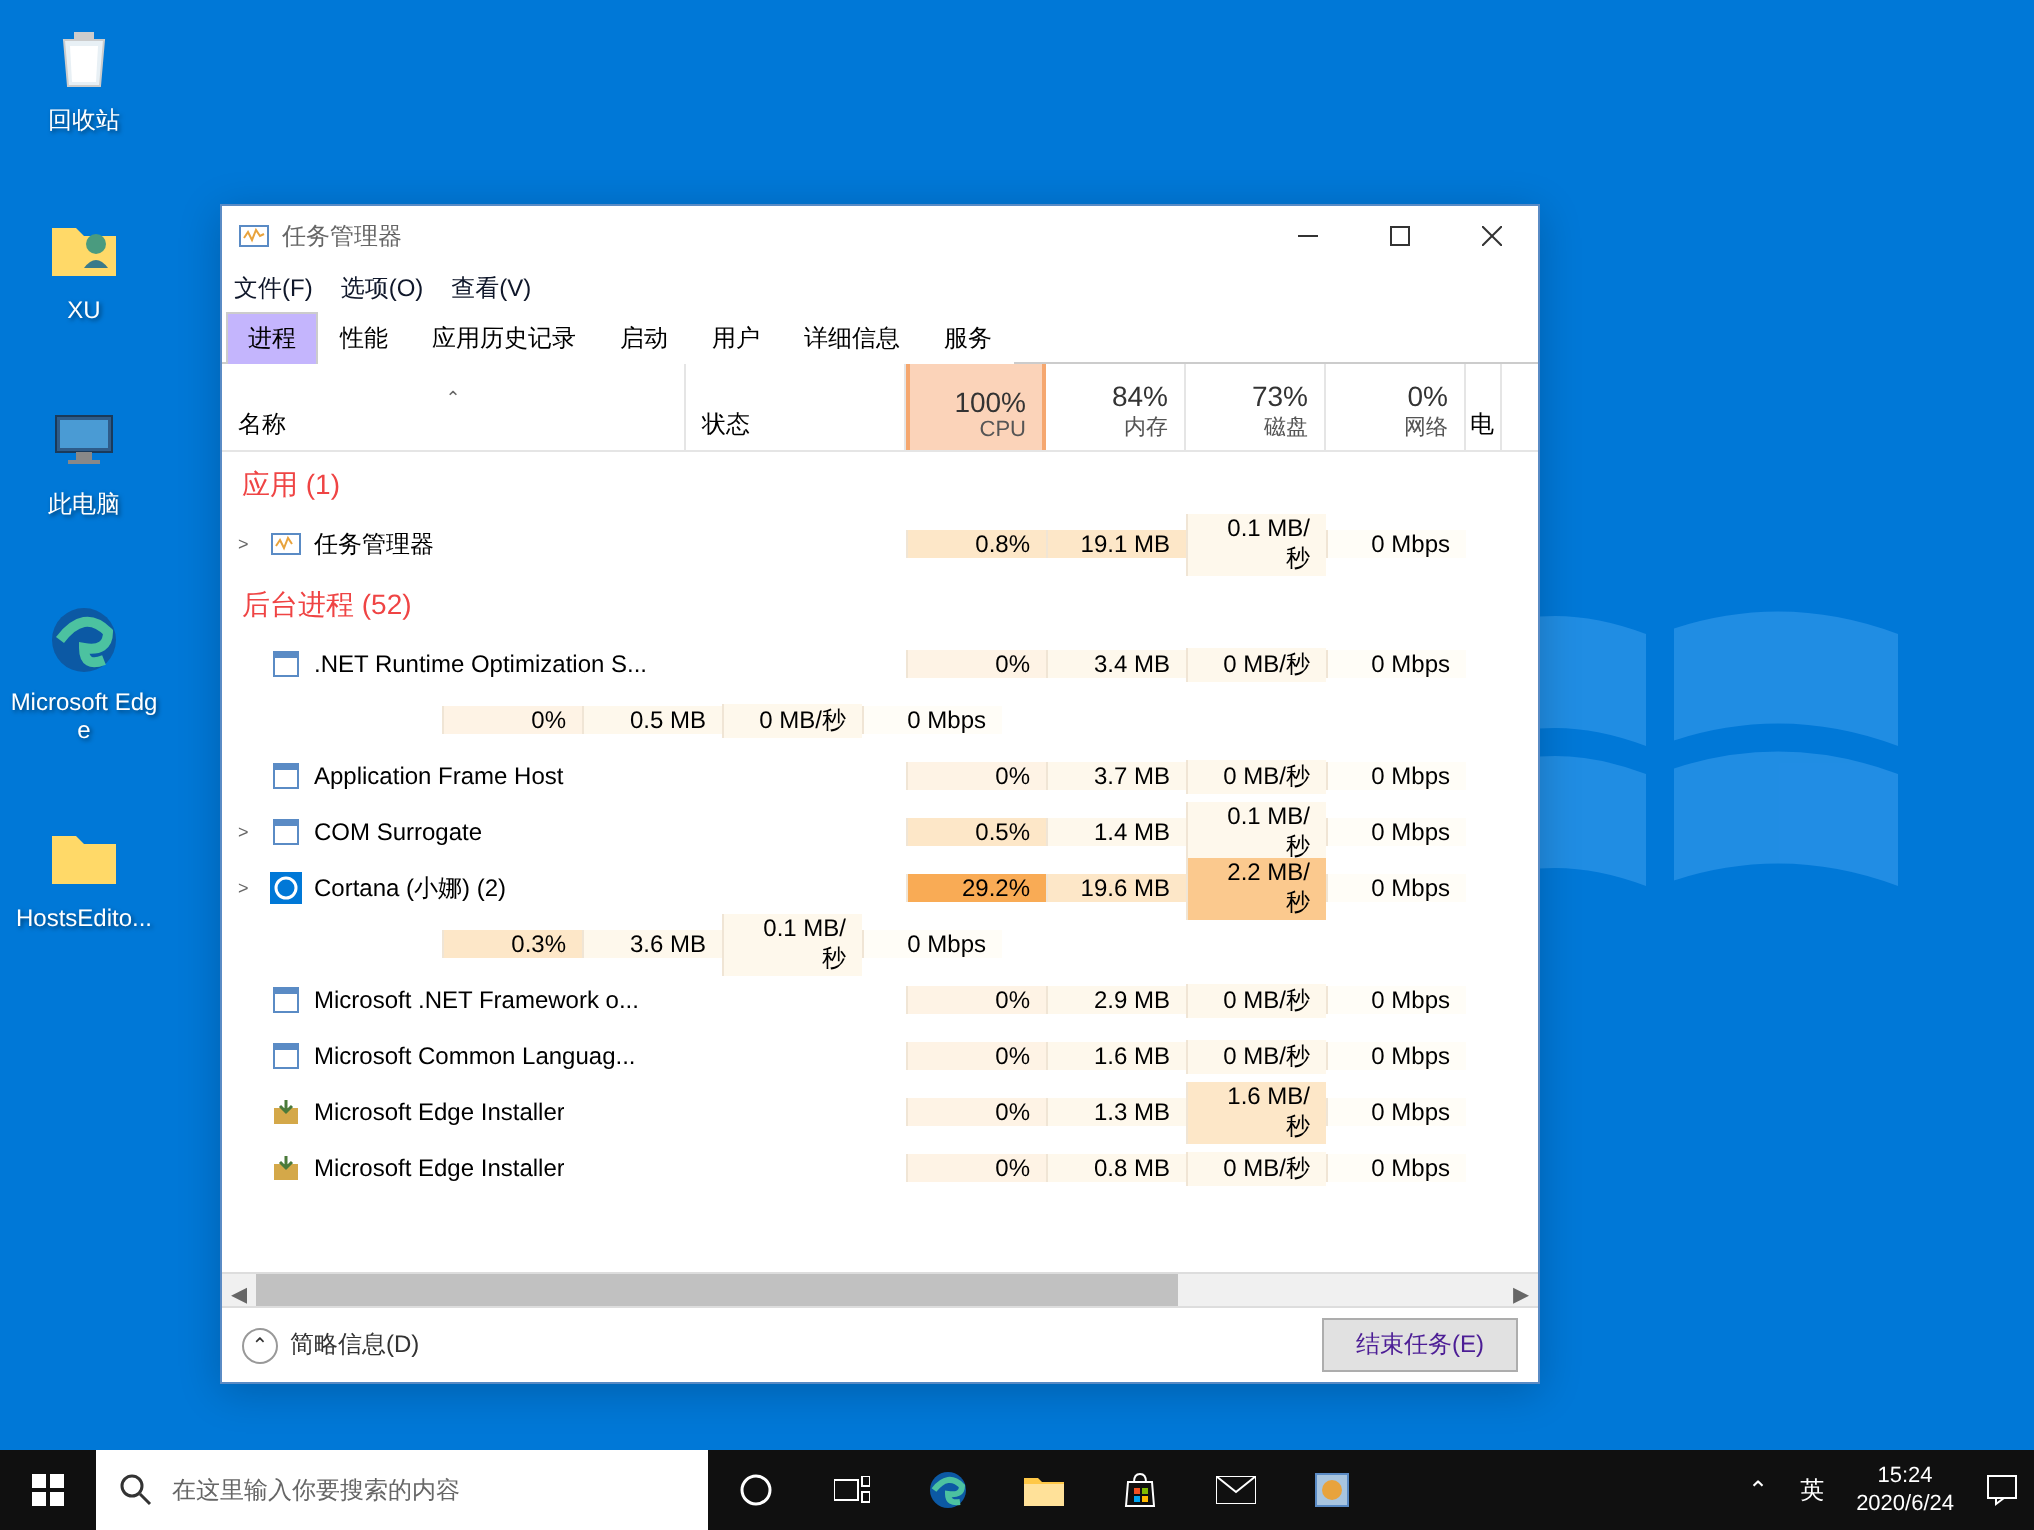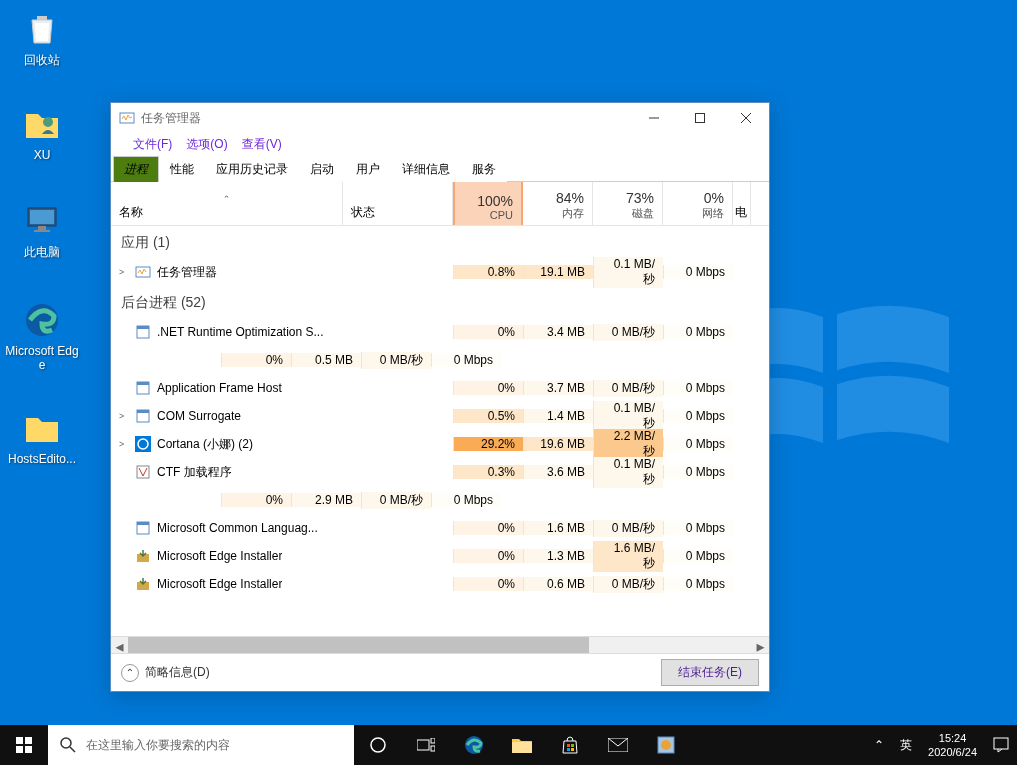--- a/index.html
+++ b/index.html
@@ -14,40 +14,40 @@
 
 .win-waves { position: absolute; right: 40px; top: 240px; width: 280px; height: 280px; opacity: 0.9; }
 
 
 .window { position: absolute; left: 110px; top: 102px; width: 660px; height: 590px; background: #fff; border: 1px solid #5a8bc5; box-shadow: 0 4px 20px rgba(0,0,0,0.2); display: flex; flex-direction: column; }
 .titlebar { height: 30px; display: flex; align-items: center; padding: 0 0 0 8px; }
 .titlebar .icon { width: 16px; height: 16px; margin-right: 6px; }
 .titlebar .title { flex: 1; font-size: 12px; color: #666; }
 .winbtn { width: 46px; height: 30px; display: flex; align-items: center; justify-content: center; color: #333; }
 
-.menubar { height: 22px; display: flex; align-items: center; padding: 0 22px; font-size: 12px; color: #6d28d9; }
+.menubar { height: 22px; display: flex; align-items: center; padding: 0 6px; font-size: 12px; color: #0f172a; }
 .menubar span { margin-right: 14px; cursor: pointer; }
 
 .tabbar { display: flex; border-bottom: 1px solid #ccc; padding: 0 2px; font-size: 12px; }
 .tab { padding: 4px 10px; border: 1px solid transparent; border-bottom: none; cursor: pointer; position: relative; top: 1px; background: #fff; }
-.tab.active { border-color: #ccc; background: #4d7c0f; font-style: italic; }
+.tab.active { border-color: #ccc; background: #c4b5fd; }
 
 .content { flex: 1; overflow: hidden; display: flex; flex-direction: column; }
 .table { flex: 1; overflow: auto; font-size: 12px; }
 .thead { display: flex; border-bottom: 1px solid #e5e5e5; height: 44px; }
 .th { display: flex; flex-direction: column; justify-content: flex-end; padding: 4px 8px; border-right: 1px solid #e5e5e5; text-align: right; }
 .th.name { flex: 0 0 232px; text-align: left; justify-content: flex-end; }
 .th.status { flex: 0 0 110px; text-align: left; }
 .th.metric { flex: 0 0 70px; padding-left: 12px; }
 .th.sorted { background: #fbd3b9; border-left: 2px solid #f5a76f; border-right: 2px solid #f5a76f; }
 .pct { font-size: 14px; color: #333; }
 .mlabel { font-size: 11px; color: #555; }
 .sort-arrow { text-align: center; font-size: 9px; color: #666; height: 10px; }
 
-.group-header { padding: 8px 10px 6px; color: #404040; font-size: 14px; }
+.group-header { padding: 8px 10px 6px; color: #ef4444; font-size: 14px; }
 .row { display: flex; height: 28px; align-items: center; }
 .cell { padding: 0 8px; }
 .cell.name { flex: 0 0 232px; display: flex; align-items: center; gap: 6px; overflow: hidden; white-space: nowrap; }
 .cell.status { flex: 0 0 110px; }
 .cell.metric { flex: 0 0 70px; text-align: right; border-left: 1px solid #f0e5d5; }
 .cell.cpu { background: #fef3e5; }
 .cell.mem { background: #fef8ec; }
 .cell.disk { background: #fef8ec; }
 .cell.net { background: #fffdf7; }
 .expand { width: 10px; display: inline-block; color: #666; font-size: 9px; }
@@ -299,52 +299,52 @@
               </span>
               <span class="proc-name">Cortana (小娜) (2)</span>
             </div>
             <div class="cell status"></div>
             <div class="cell metric cpu heat3">29.2%</div>
             <div class="cell metric mem heat1">19.6 MB</div>
             <div class="cell metric disk heat2">2.2 MB/秒</div>
             <div class="cell metric net">0 Mbps</div>
           </div>
           <div class="row">
-            <div class="cell name">
-              <span class="expand"></span>
-              <span class="proc-icon">
-                <svg width="16" height="16">
-                  <rect x="2" y="2" width="12" height="12" fill="#fff" stroke="#888"></rect>
-                  <path d="M4 4 L8 12 L12 4" fill="none" stroke="#c0392b"></path>
-                </svg>
-              </span>
-              <span class="proc-name">CTF 加载程序</span>
-            </div>
             <div class="cell status"></div>
             <div class="cell metric cpu heat1">0.3%</div>
             <div class="cell metric mem ">3.6 MB</div>
             <div class="cell metric disk ">0.1 MB/秒</div>
             <div class="cell metric net">0 Mbps</div>
           </div>
           <div class="row">
-            <div class="cell status"></div>
-            <div class="cell metric cpu ">0%</div>
-            <div class="cell metric mem ">2.9 MB</div>
-            <div class="cell metric disk ">0 MB/秒</div>
-            <div class="cell metric net">0 Mbps</div>
-          </div>
-          <div class="row">
             <div class="cell name">
               <span class="expand"></span>
               <span class="proc-icon">
                 <svg width="16" height="16">
                   <rect x="2" y="2" width="12" height="12" fill="#fff" stroke="#5a8bc5"></rect>
                   <rect x="2" y="2" width="12" height="3" fill="#5a8bc5"></rect>
                 </svg>
               </span>
+              <span class="proc-name">Microsoft .NET Framework o...</span>
+            </div>
+            <div class="cell status"></div>
+            <div class="cell metric cpu ">0%</div>
+            <div class="cell metric mem ">2.9 MB</div>
+            <div class="cell metric disk ">0 MB/秒</div>
+            <div class="cell metric net">0 Mbps</div>
+          </div>
+          <div class="row">
+            <div class="cell name">
+              <span class="expand"></span>
+              <span class="proc-icon">
+                <svg width="16" height="16">
+                  <rect x="2" y="2" width="12" height="12" fill="#fff" stroke="#5a8bc5"></rect>
+                  <rect x="2" y="2" width="12" height="3" fill="#5a8bc5"></rect>
+                </svg>
+              </span>
               <span class="proc-name">Microsoft Common Languag...</span>
             </div>
             <div class="cell status"></div>
             <div class="cell metric cpu ">0%</div>
             <div class="cell metric mem ">1.6 MB</div>
             <div class="cell metric disk ">0 MB/秒</div>
             <div class="cell metric net">0 Mbps</div>
           </div>
           <div class="row">
             <div class="cell name">
@@ -369,21 +369,21 @@
               <span class="proc-icon">
                 <svg width="16" height="16">
                   <rect x="2" y="6" width="12" height="8" fill="#d4a849"></rect>
                   <path d="M8 2 L8 8 M5 5 L8 8 L11 5" fill="none" stroke="#4a7a3a" stroke-width="1.5"></path>
                 </svg>
               </span>
               <span class="proc-name">Microsoft Edge Installer</span>
             </div>
             <div class="cell status"></div>
             <div class="cell metric cpu ">0%</div>
-            <div class="cell metric mem ">0.6 MB</div>
+            <div class="cell metric mem ">0.8 MB</div>
             <div class="cell metric disk ">0 MB/秒</div>
             <div class="cell metric net">0 Mbps</div>
           </div>
         </div>
     </div>
     <div class="scrollbar">
       <div style="width:17px;text-align:center;color:#666">◂</div>
       <div class="thumb" style="width:70%"></div>
       <div style="flex:1"></div>
       <div style="width:17px;text-align:center;color:#666">▸</div>

